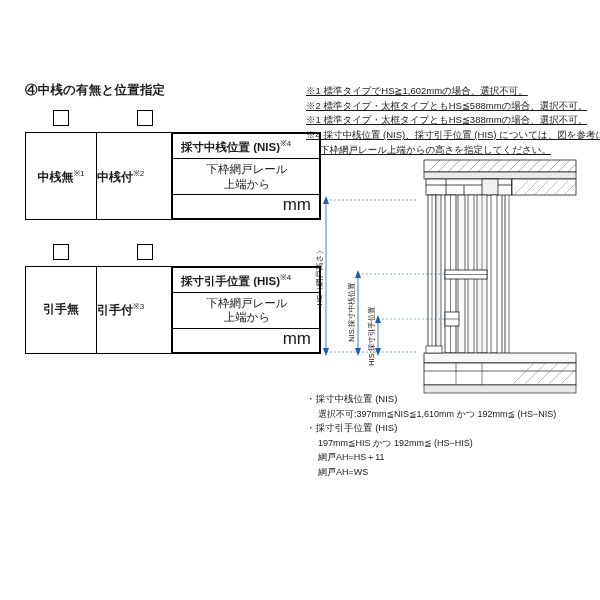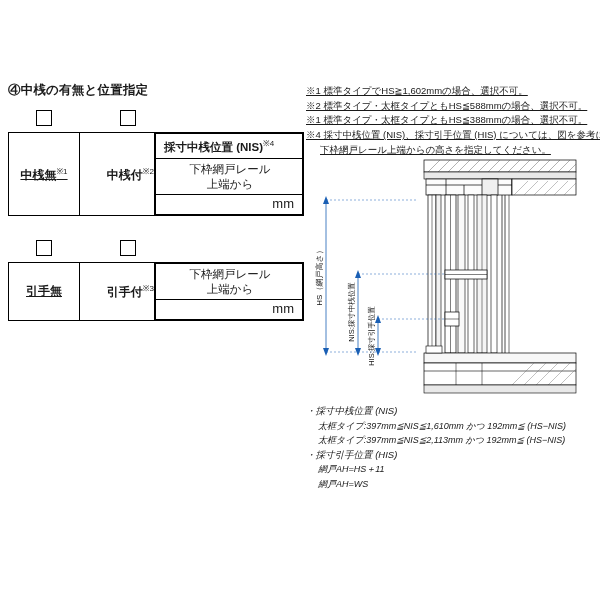--- a/index.html
+++ b/index.html
@@ -16,21 +16,21 @@
   }
   .page {
     position: relative;
     width: 600px;
     height: 600px;
   }
 
   
   .left-col {
     position: absolute;
-    left: 8px;
+    left: 25px;
     top: 82px;
     width: 296px;
   }
 
   .section-title {
     font-size: 12.5px;
     font-weight: bold;
     letter-spacing: 0.2px;
     margin: 0 0 9px 0;
     white-space: nowrap;
@@ -56,22 +56,22 @@
     border-collapse: collapse;
     width: 100%;
     table-layout: fixed;
   }
   table.opt td {
     border: 1px solid #000;
     vertical-align: middle;
     font-size: 11.5px;
     padding: 0;
   }
-  .cell-a { width: 70px; text-align: center; text-decoration: underline; }
-  .cell-b { width: 74px; text-align: right; }
+  .cell-a { width: 70px; text-align: center; }
+  .cell-b { width: 74px; text-align: left; }
   .cell-c { padding: 0 !important; }
 
   .lbl-main {
     font-size: 12px;
     font-weight: bold;
   }
   .sup {
     font-size: 8px;
     vertical-align: super;
     font-weight: normal;
@@ -96,21 +96,21 @@
   }
   .inner tr.mid td {
     font-size: 11.5px;
     padding: 3px 6px 0 8px;
     line-height: 1.28;
     height: 32px;
     vertical-align: top;
     text-align: center;
   }
   .inner tr.bot td {
-    font-size: 13px;
+    font-size: 17px;
     padding: 0 8px 3px 8px;
     text-align: right;
     height: 16px;
     vertical-align: bottom;
   }
 
   .spacer-1 { height: 22px; }
 
   
   .right-col {
@@ -137,23 +137,22 @@
     top: 152px;
     width: 290px;
     height: 248px;
   }
   .drawing svg { display: block; }
 
   
   .bottom-notes {
     position: absolute;
     left: 306px;
-    top: 404px;
+    top: 392px;
     width: 292px;
-    font-style: italic;
   }
   .bn-head {
     font-size: 9.5px;
     line-height: 1.55;
     white-space: nowrap;
   }
   .bn-sub {
     font-size: 9px;
     line-height: 1.6;
     padding-left: 12px;
@@ -218,20 +217,23 @@
           <tr>
         <td class="cell-a">
           <span class="lbl-main">引手無</span><span class="sup"></span>
         </td>
         <td class="cell-b">
           <span class="lbl-main">引手付</span><span class="sup">※3</span>
         </td>
         <td class="cell-c">
           <table class="inner">
             <tbody>
+                  <tr class="top">
+              <td><span>採寸引手位置 (HIS)</span><span class="sup">※4</span></td>
+            </tr>
             <tr class="mid">
               <td>
                 <span>下枠網戸レール</span><br>
                 <span>上端から</span>
               </td>
             </tr>
             <tr class="bot">
               <td><span>mm</span></td>
             </tr>
           </tbody>
@@ -353,20 +355,20 @@
       </g>
 
       <text x="16" y="124" font-family="'Liberation Sans', sans-serif" font-size="8" fill="#111" transform="rotate(-90 16 124)" text-anchor="middle">HS（網戸高さ）</text>
       <text x="48" y="160" font-family="'Liberation Sans', sans-serif" font-size="7.5" fill="#111" transform="rotate(-90 48 160)" text-anchor="middle">NIS:採寸中桟位置</text>
       <text x="68" y="184" font-family="'Liberation Sans', sans-serif" font-size="7.5" fill="#111" transform="rotate(-90 68 184)" text-anchor="middle">HIS:採寸引手位置</text>
     </svg>
   </div>
 
   <div class="bottom-notes">
     <div class="bn-head">・採寸中桟位置 (NIS)</div>
-    <div class="bn-sub">太框タイプ:397mm≦NIS≦1,610mm かつ 192mm≦ (HS−NIS)</div>
-    <div class="bn-sub">太框タイプ:397mm≦NIS≦2,113mm かつ 192mm≦ (HS−NIS)</div>
+    <div class="bn-sub">選択不可:397mm≦NIS≦1,610mm かつ 192mm≦ (HS−NIS)</div>
     <div class="bn-head">・採寸引手位置 (HIS)</div>
+    <div class="bn-sub">197mm≦HIS かつ 192mm≦ (HS−HIS)</div>
     <div class="bn-sub">網戸AH=HS＋11</div>
     <div class="bn-sub">網戸AH=WS</div>
   </div>
 
 </div>
 
 </body></html>

